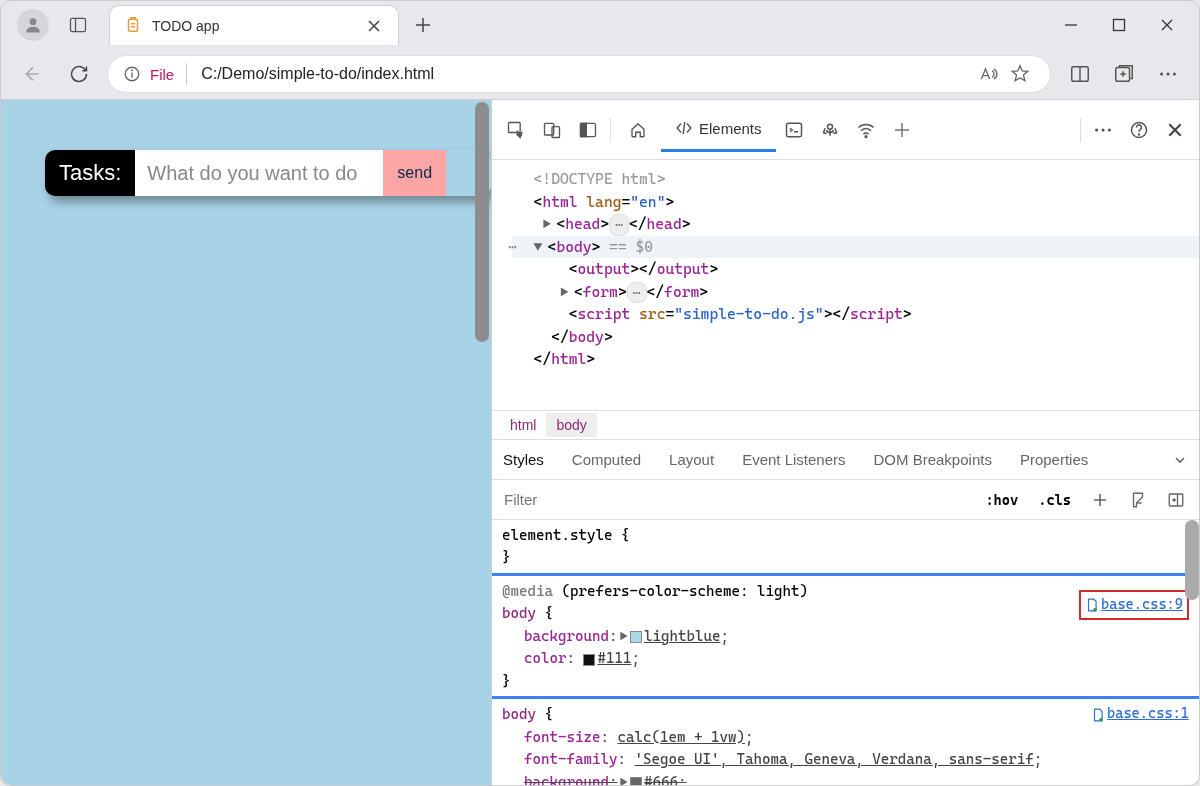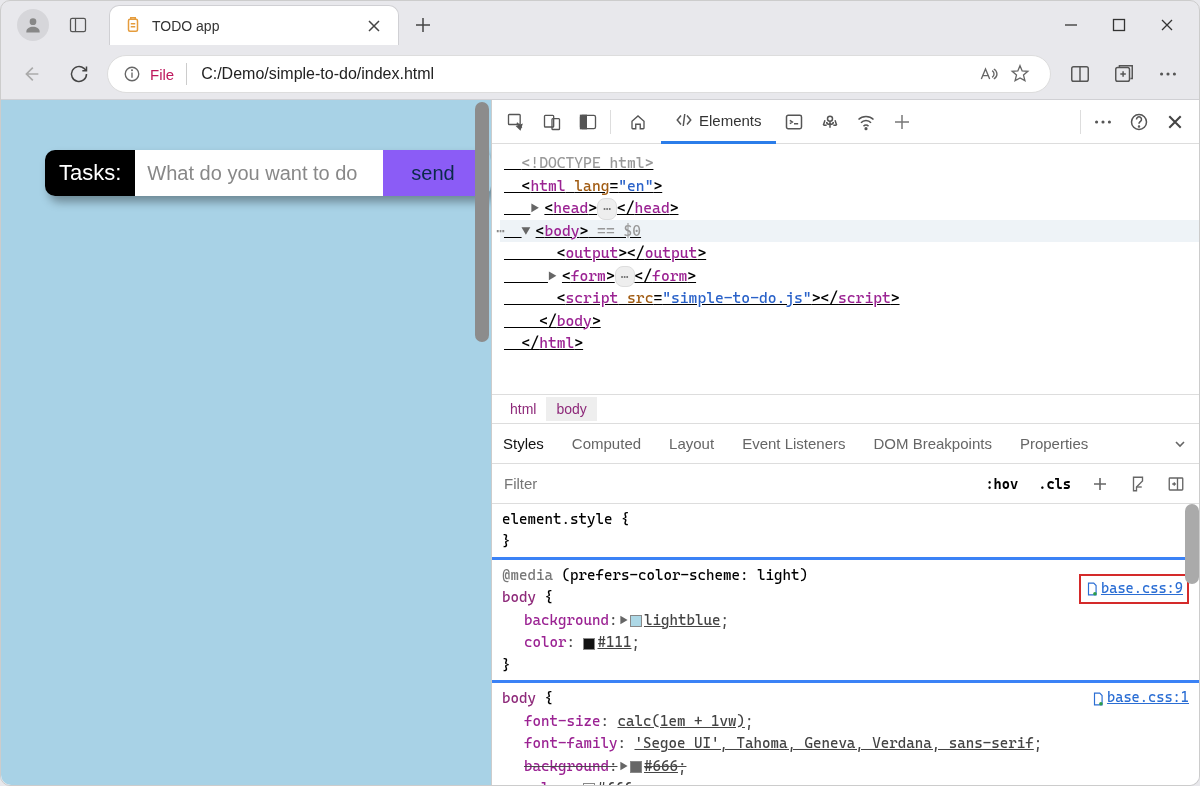--- a/index.html
+++ b/index.html
@@ -52,36 +52,36 @@
   
   .content { flex:1; display:flex; position:relative; background:#fff; border-top:1px solid #d0d0d4; border-radius: 0 0 10px 10px; overflow:hidden; }
   
   
   .page-pane { width: 490px; background: #a8d2e6; position:relative; overflow:auto; }
   .page-pane::-webkit-scrollbar { width:12px; }
   .todo-widget { margin: 50px 0 0 44px; display:flex; align-items:stretch; border-radius:10px; overflow:hidden; box-shadow: 4px 6px 10px rgba(0,0,0,0.35); }
   .todo-label { background:#000; color:#fff; padding: 10px 14px; font-size:22px; }
   .todo-input { background:#fff; border:none; font-size:20px; padding: 8px 12px; width: 248px; color:#333; }
   .todo-input::placeholder { color:#888; }
-  .todo-send { background:#8b5cf6; color:#0a2a48; font-size:20px; padding: 8px 28px; border:none; cursor:pointer; }
+  .todo-send { background:#fca5a5; color:#0a2a48; font-size:16px; padding: 8px 14px; border:none; cursor:pointer; }
   .page-scroll { position:absolute; top:2px; right:2px; width:14px; height:240px; background:#8c8c8c; border-radius:7px; }
   
   
   .devtools { flex:1; display:flex; flex-direction:column; border-left:1px solid #ccc; background:#fff; }
   
-  .dt-toolbar { height:44px; display:flex; align-items:center; border-bottom:1px solid #ddd; padding: 0 6px; }
+  .dt-toolbar { height:60px; display:flex; align-items:center; border-bottom:1px solid #ddd; padding: 0 6px; }
   .dt-btn { width:36px; height:36px; display:flex; align-items:center; justify-content:center; }
   .dt-sep { width:1px; height:24px; background:#ddd; margin:0 4px; }
   .dt-tab { padding: 0 14px; height:44px; display:flex; align-items:center; gap:6px; font-size:15px; color:#333; cursor:pointer; }
   .dt-tab svg { width:18px; height:18px; }
   .dt-tab.active { border-bottom: 3px solid #2b7de9; }
   .dt-right { margin-left:auto; display:flex; align-items:center; }
   
   
-  .dom-tree { padding: 8px 0 8px 8px; font-family: 'Cascadia Mono','Consolas',monospace; font-size:15px; line-height:1.5; flex: 0 0 auto; height: 250px; overflow:auto;text-decoration:underline; }
+  .dom-tree { padding: 8px 0 8px 20px; font-family: 'Cascadia Mono','Consolas',monospace; font-size:15px; line-height:1.5; flex: 0 0 auto; height: 250px; overflow:auto; }
   .dom-line { white-space:pre; padding: 0 4px; }
   .dom-line.sel { background:#eef3f7; position: relative; }
   .dom-line.sel::before { content:"⋯"; position:absolute; left:-4px; color:#888; }
   .tag { color:#9b2393; }
   .attr { color:#a15c13; }
   .val { color:#2a62c9; }
   .gray { color:#999; }
   .toggle { display:inline-block; width:14px; color:#666; }
   .pill { display:inline-block; padding:0 5px; border-radius:8px; background:#eee; color:#777; font-size:13px; border:1px solid #ddd; }
   

